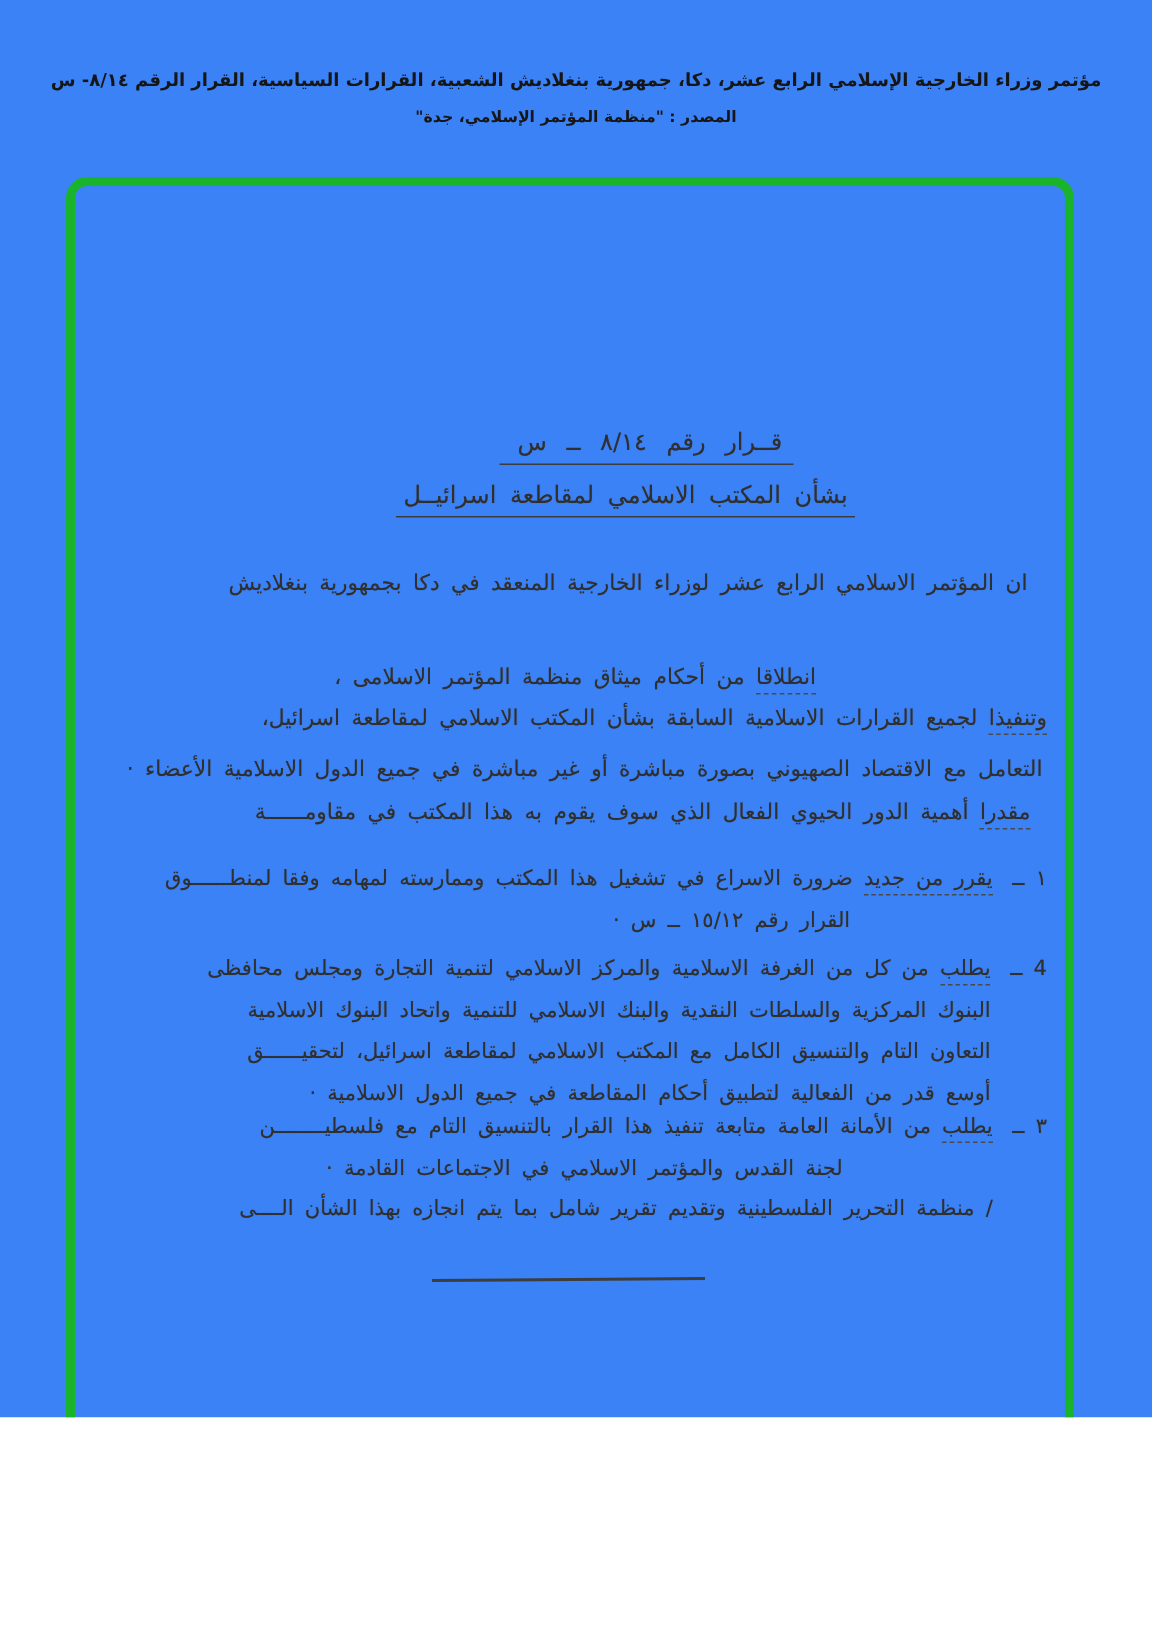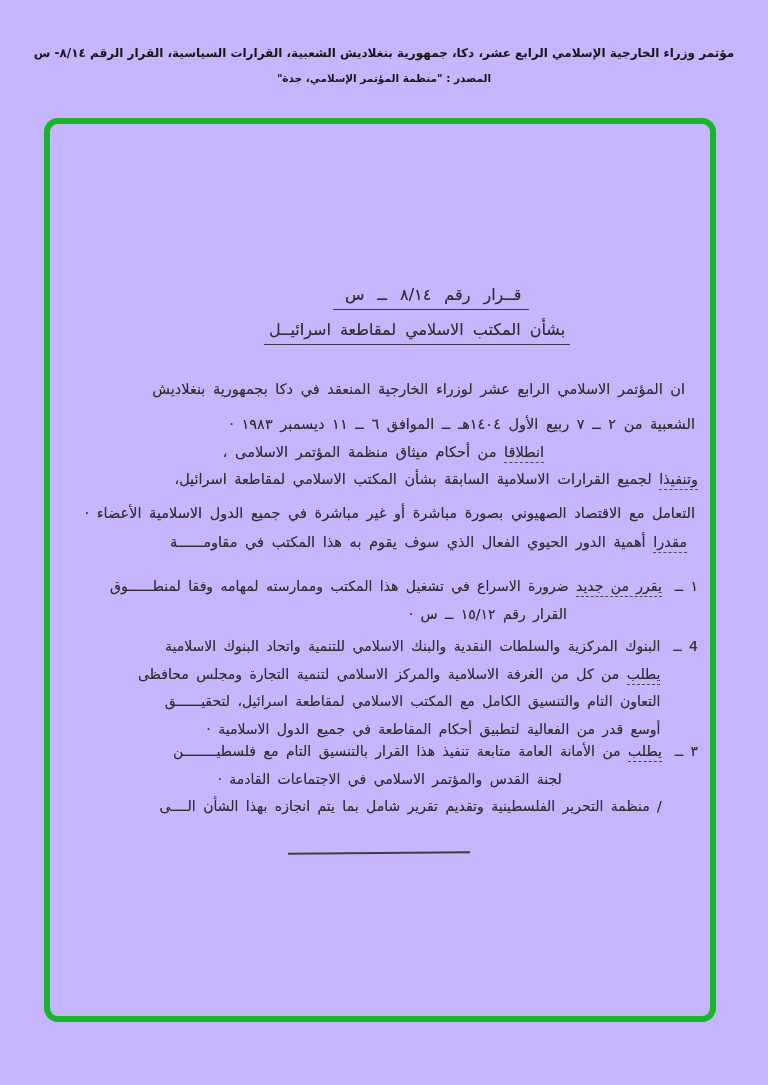--- a/index.html
+++ b/index.html
@@ -1,16 +1,16 @@
 <!DOCTYPE html>
 <html><head>
 <meta charset="utf-8">
 <style>
   html,body{margin:0;padding:0;background:#ffffff;}
-  .page{position:relative;width:768px;height:1085px;background:#c4b5fd;overflow:hidden;
+  .page{position:relative;width:768px;height:945px;background:#3b82f6;overflow:hidden;
         font-family:"DejaVu Sans",sans-serif;}
   
   .hdr1{position:absolute;top:46px;left:0;right:0;text-align:center;direction:rtl;
         font-weight:bold;font-size:12px;color:#161616;white-space:nowrap;letter-spacing:0;}
   .hdr2{position:absolute;top:72px;left:0;right:0;text-align:center;direction:rtl;
         font-weight:bold;font-size:10.5px;color:#161616;white-space:nowrap;}
   
   .frame{position:absolute;left:44px;top:118px;width:660px;height:892px;
          border:6px solid #1ab32c;border-radius:14px;}
   
@@ -50,21 +50,20 @@
   <div class="frame" style="border-color: rgb(26, 179, 44);"></div>
 
   <div class="doc" lang="ar" style="color: rgb(47, 47, 47);">
 
     <div class="t1">قــرار رقم ٨/١٤ ــ س</div>
 
     <div class="t2">بشأن المكتب الاسلامي لمقاطعة اسرائيــل</div>
 
     <div class="p1">
       <div class="ln first">ان المؤتمر الاسلامي الرابع عشر لوزراء الخارجية المنعقد في دكا بجمهورية بنغلاديش</div>
-      <div class="ln">الشعبية من ٢ ــ ٧ ربيع الأول ١٤٠٤هـ ــ الموافق ٦ ــ ١١ ديسمبر ١٩٨٣ ·</div>
     </div>
 
     <div class="basis">
       <span class="kw">انطلاقا</span>
       <span>من أحكام ميثاق منظمة المؤتمر الاسلامى ،</span>
     </div>
 
     <div class="impl">
       <span class="kw">وتنفيذا</span>
       <span>لجميع القرارات الاسلامية السابقة بشأن المكتب الاسلامي لمقاطعة اسرائيل،</span>
@@ -85,25 +84,25 @@
           <span class="kw">يقرر من جديد</span>
           <span>ضرورة الاسراع في تشغيل هذا المكتب وممارسته لمهامه وفقا لمنطــــــوق</span>
         </div>
         <div class="ln ind95">القرار رقم ١٥/١٢ ــ س ·</div>
       </div>
     </div>
 
     <div class="item item-2">
       <span class="num">4 ــ</span>
       <div class="itxt">
-        <div class="ln">البنوك المركزية والسلطات النقدية والبنك الاسلامي للتنمية واتحاد البنوك الاسلامية</div>
         <div class="ln">
           <span class="kw">يطلب</span>
           <span>من كل من الغرفة الاسلامية والمركز الاسلامي لتنمية التجارة ومجلس محافظى</span>
         </div>
+        <div class="ln">البنوك المركزية والسلطات النقدية والبنك الاسلامي للتنمية واتحاد البنوك الاسلامية</div>
         <div class="ln">التعاون التام والتنسيق الكامل مع المكتب الاسلامي لمقاطعة اسرائيل، لتحقيــــــق</div>
         <div class="ln">أوسع قدر من الفعالية لتطبيق أحكام المقاطعة في جميع الدول الاسلامية ·</div>
       </div>
     </div>
 
     <div class="item item-3">
       <span class="num">٣ ــ</span>
       <div class="itxt">
         <div class="ln">
           <span class="kw">يطلب</span>

